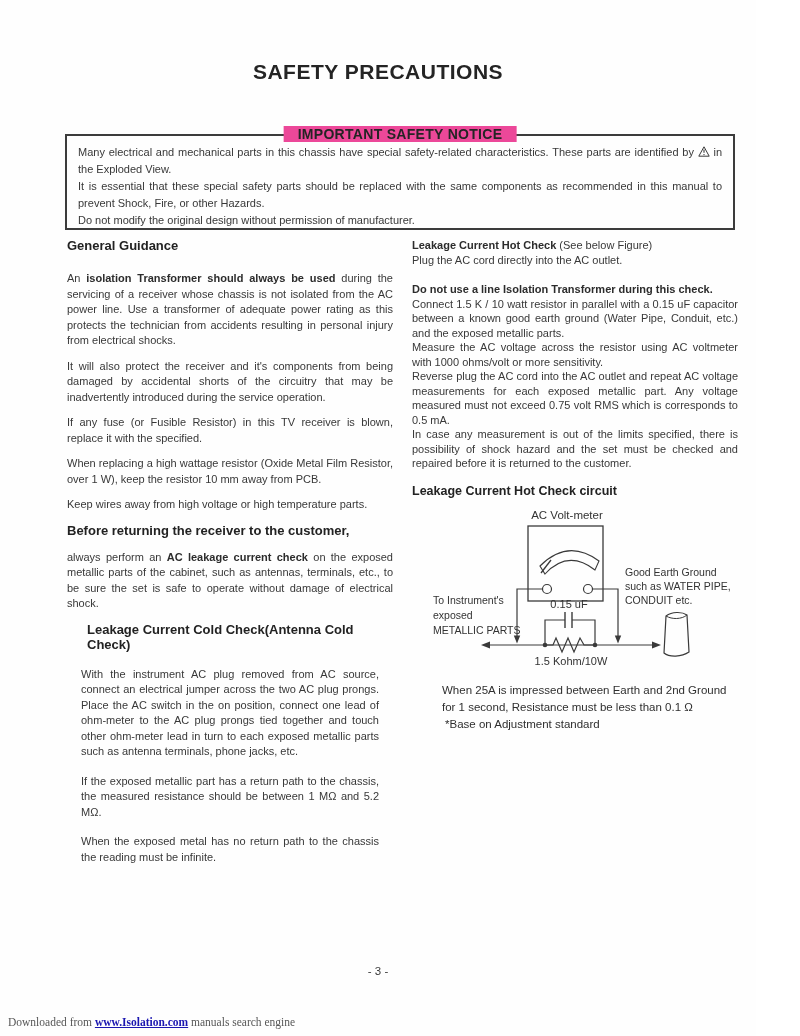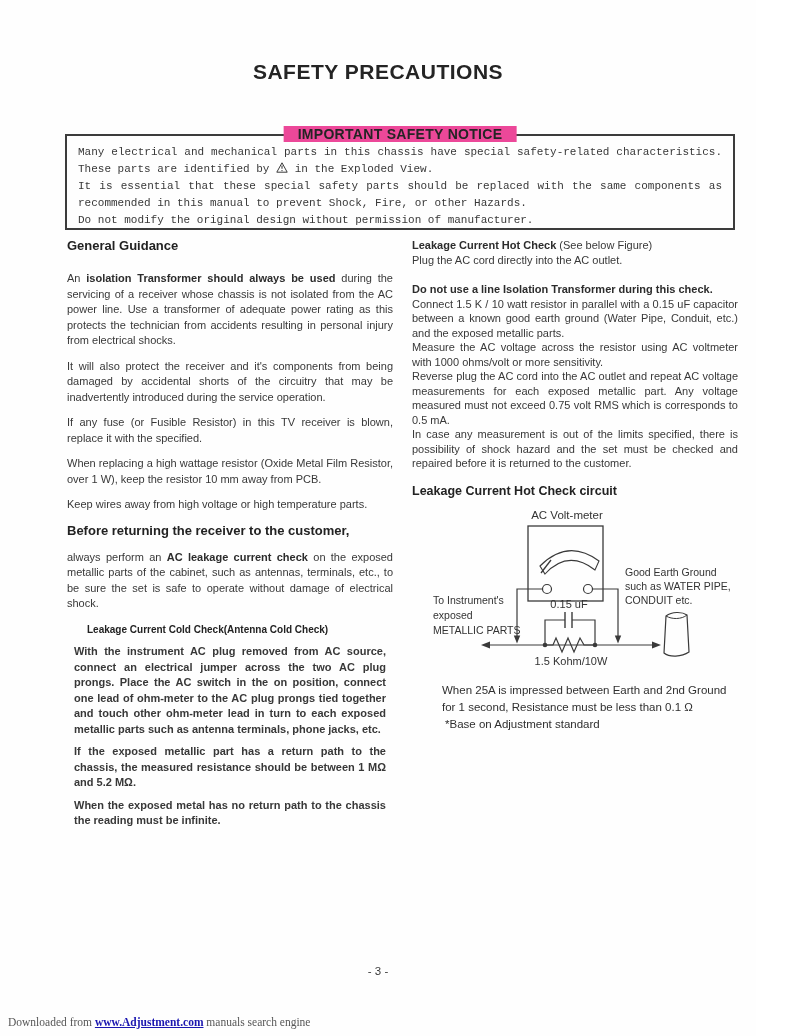--- a/index.html
+++ b/index.html
@@ -16,34 +16,34 @@
   .notice-box {
     position:absolute; left:65px; top:134px; width:670px; height:96px;
     border:2px solid #3c3c3c;
   }
   .notice-legend {
     position:absolute; top:-10px; left:50%; transform:translateX(-50%);
     background:#ec4899; padding:0 14px; white-space:nowrap;
     font-size:14px; font-weight:bold; color:#242424; letter-spacing:0.3px;
   }
   .notice-body { padding:8px 11px 0 11px; font-size:11px; line-height:17px; text-align:justify; }
-  .notice-body p { margin:0;font-family:Liberation Mono, monospace; }
+  .notice-body p { margin:0; }
   .tri-icon { display:inline-block; width:12px; height:11px; vertical-align:-1px; }
   
   .col { position:absolute; top:238px; width:326px; }
   .col-left  { left:67px; }
   .col-right { left:412px; }
   .col p { font-size:11px; line-height:15.5px; text-align:justify; margin:0 0 10px 0; }
   .col-right p { line-height:14.5px; margin:0; }
   .h-main  { font-size:13px; font-weight:bold; color:#222; margin:0 0 18px 0; }
   .h-sub   { font-size:13px;   font-weight:bold; color:#222; margin:2px 0 12px 0; }
-  .h-run   { font-size:10px;   font-weight:bold; color:#222; margin:0; line-height:15.5px;padding-left:20px; }
+  .h-run   { font-size:13px;   font-weight:bold; color:#222; margin:0; line-height:15.5px;padding-left:20px; }
   .b { font-weight:bold; color:#2c2c2c; }
   .gap-after { margin-bottom:15px !important; }
-  .run-para { margin:7px !important;font-weight:bold; }
+  .run-para { margin:14px !important; }
   .h-circuit { font-size:12.5px; font-weight:bold; color:#222; margin:13px 0 6px 0; }
   
   .fig-svg { display:block; margin-left:13px; }
   .fig-svg text { font-family:"Liberation Sans", sans-serif; fill:#333; }
   .fig-note { margin:6px 0 0 30px; font-size:11.5px; line-height:17px; color:#2f2f2f; }
   .fig-note .note-line { display:block; }
   .fig-note .note-line3 { padding-left:3px; }
   
   .page-number {
     position:absolute; top:965px; left:0; width:100%; text-align:center;
@@ -148,16 +148,16 @@
     <div class="fig-note">
       <span class="note-line">When 25A is impressed between Earth and 2nd Ground</span>
       <span class="note-line">for 1 second, Resistance must be less than 0.1 Ω</span>
       <span class="note-line note-line3">*Base on Adjustment standard</span>
     </div>
   </div>
 
   <div class="page-number">- 3 -</div>
 
   <div class="download-bar">
-    <span>Downloaded from </span><a>www.Adjustment.com</a><span>  manuals search engine</span>
+    <span>Downloaded from </span><a>www.Isolation.com</a><span>  manuals search engine</span>
   </div>
 
 </div>
 
 </body></html>

